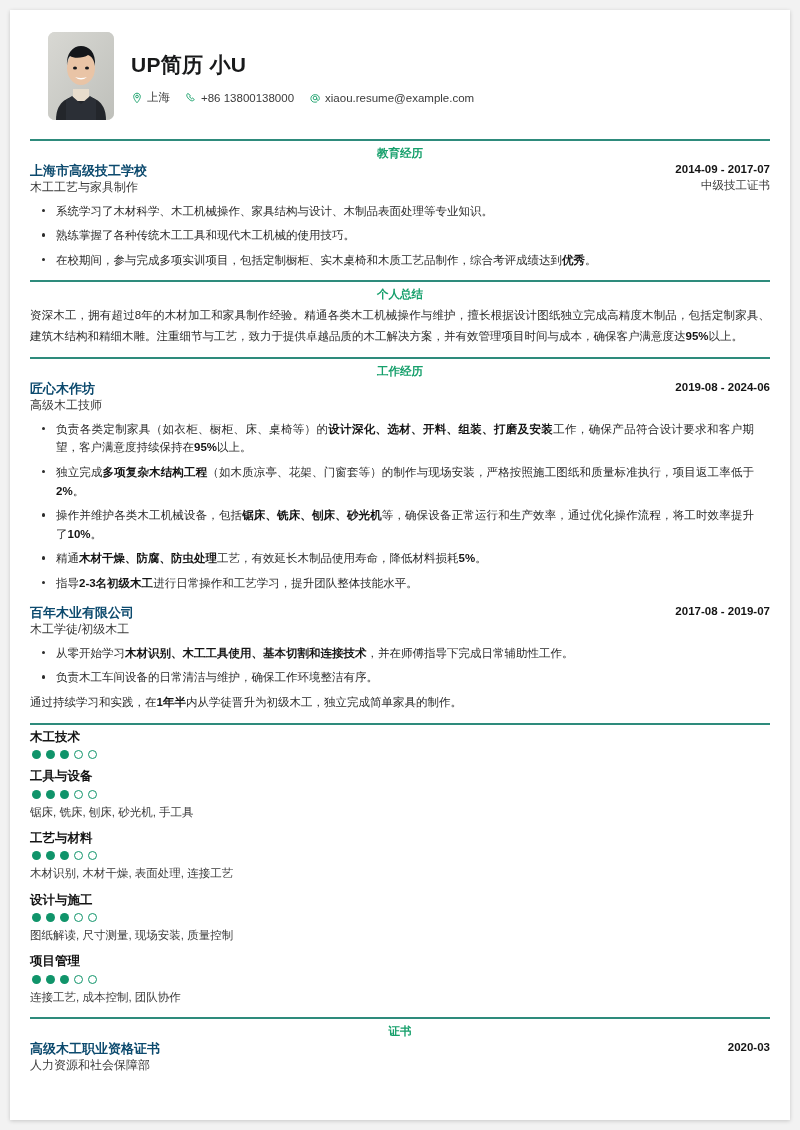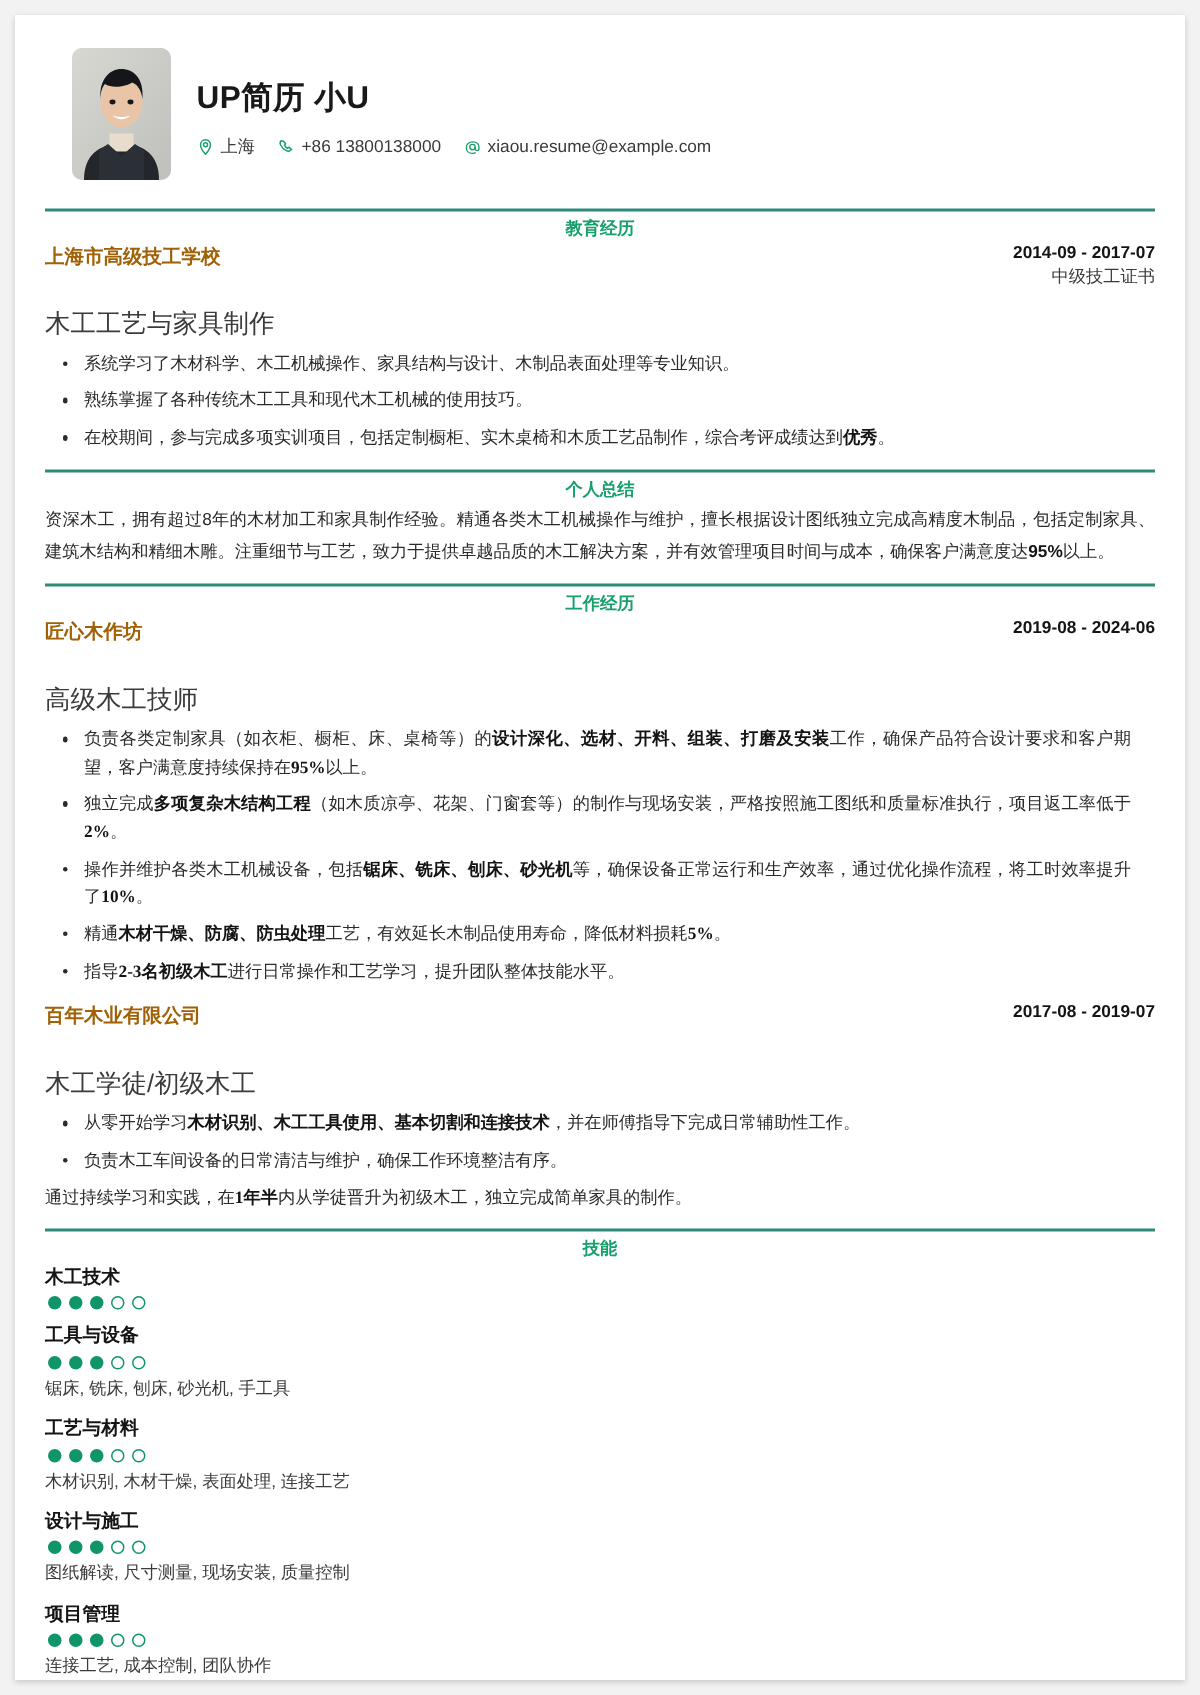--- a/index.html
+++ b/index.html
@@ -39,26 +39,26 @@
   
   .rule { height: 2px; background: #2e8b7c; margin: 11px 0 4px 0; }
   .sec-title { font-size: 11.5px; font-weight: 700; color: #17a06c; line-height: 1.45; text-align: center; }
 
   
   .entry { margin-top: 0px; }
   .entry + .entry { margin-top: 11px; }
   .erow { display: flex; align-items: flex-start; justify-content: space-between; gap: 14px; }
   .eleft { min-width: 0; }
   .eright { text-align: right; flex: 0 0 auto; }
-  .org { font-size: 13px; font-weight: 700; color: #a16207; line-height: 1.35; }
-  .sub { font-size: 17px; color: #3b3b3b; line-height: 1.45; margin-top: 25px; }
+  .org { font-size: 13px; font-weight: 700; color: #0c4a6e; line-height: 1.35; }
+  .sub { font-size: 12px; color: #3b3b3b; line-height: 1.45; }
   .date { font-size: 11.5px; font-weight: 700; color: #141414; line-height: 1.35; white-space: nowrap; }
   .date2 { font-size: 11.5px; color: #3b3b3b; line-height: 1.45; white-space: nowrap; }
 
-  ul.bullets { list-style: none; margin: 5px 16px 0 0; padding: 0; font-family: Liberation Serif, serif; }
+  ul.bullets { list-style: none; margin: 5px 16px 0 0; padding: 0; }
   ul.bullets li {
     position: relative; padding-left: 26px; margin-bottom: 6px;
     font-size: 11.5px; line-height: 1.62; color: #2b2b2b; text-align: justify;
   }
   ul.bullets li::before {
     content: ""; position: absolute; left: 12px; top: 7px;
     width: 3.4px; height: 3.4px; border-radius: 50%; background: #2b2b2b;
   }
   ul.bullets li.nobullet { padding-left: 0; }
   ul.bullets li.nobullet::before { display: none; }
@@ -197,21 +197,20 @@
       </div>
     </div>
     <ul class="bullets">
       <li>从零开始学习<b>木材识别、木工工具使用、基本切割和连接技术</b>，并在师傅指导下完成日常辅助性工作。</li>
       <li>负责木工车间设备的日常清洁与维护，确保工作环境整洁有序。</li>
       <li class="nobullet">通过持续学习和实践，在<b>1年半</b>内从学徒晋升为初级木工，独立完成简单家具的制作。</li>
     </ul>
   </div>
 
   <div class="rule"></div>
-  <div class="sec-title">技能</div>
 
   <div>
     <div class="skill">
       <div class="sk-name">木工技术</div>
       <div class="dots">
             <span class="dot on"></span>
             <span class="dot on"></span>
             <span class="dot on"></span>
             <span class="dot off"></span>
             <span class="dot off"></span>

